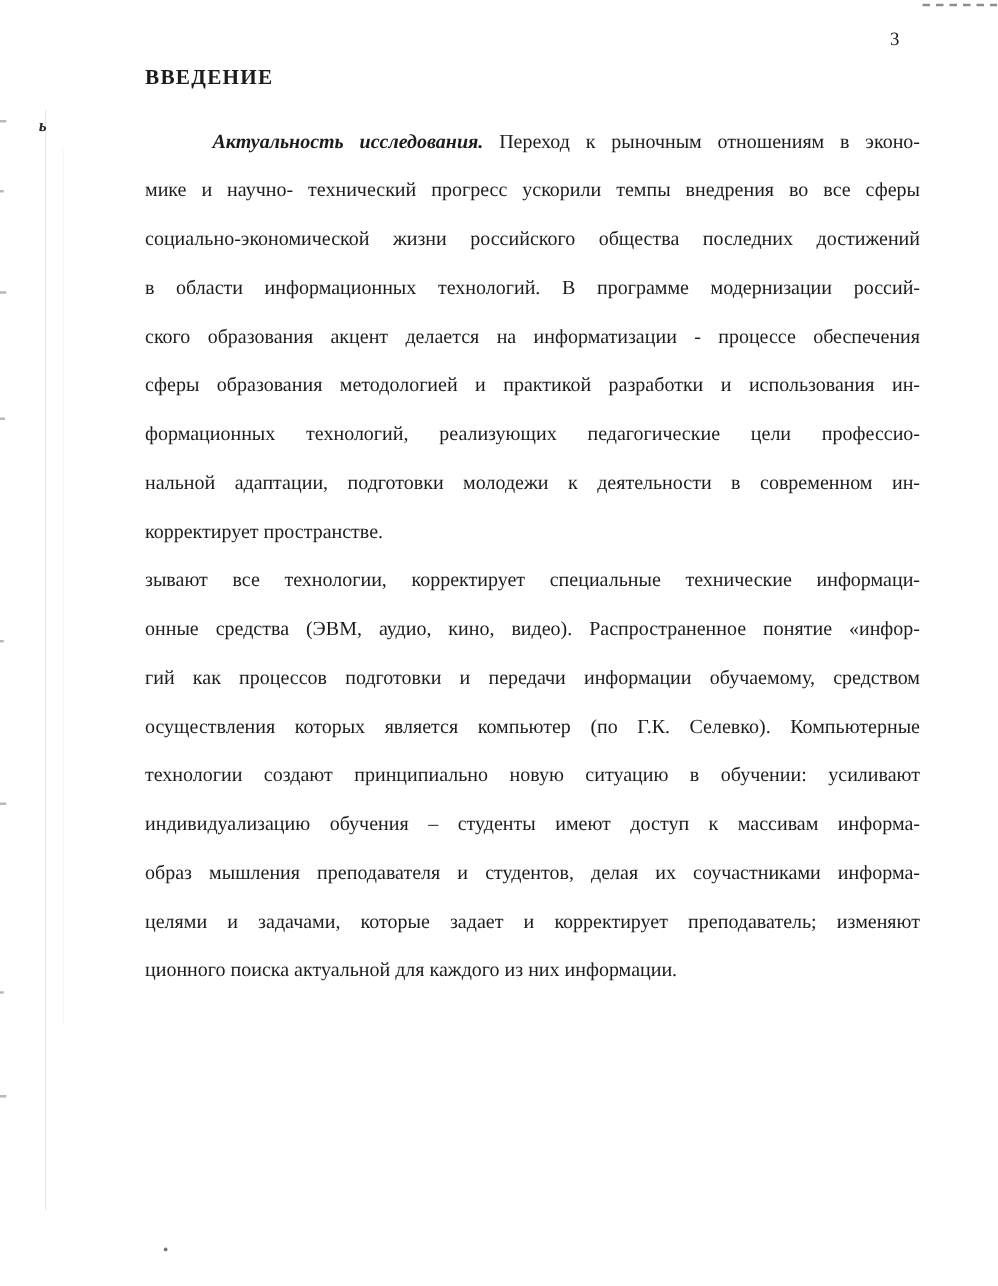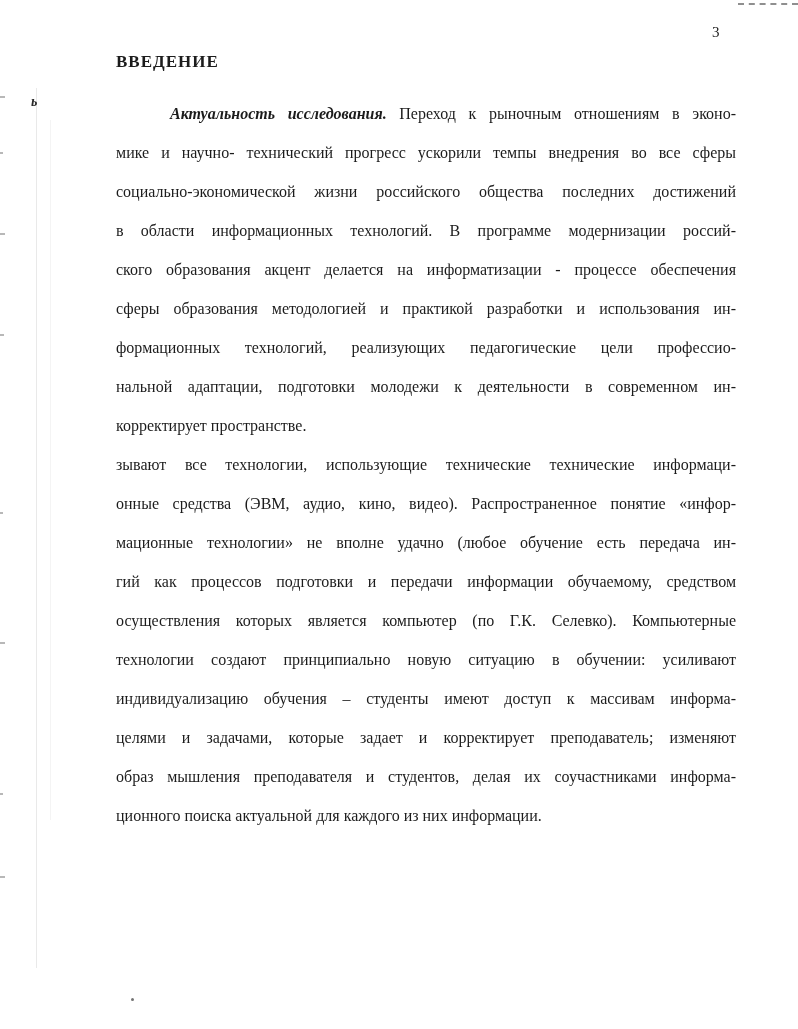--- a/index.html
+++ b/index.html
@@ -144,29 +144,28 @@
           <div class="line">мике и научно- технический прогресс ускорили темпы внедрения во все сферы</div>
           <div class="line">социально-экономической жизни российского общества последних достижений</div>
           <div class="line">в области информационных технологий. В программе модернизации россий-</div>
           <div class="line">ского образования акцент делается на информатизации - процессе обеспечения</div>
           <div class="line">сферы образования методологией и практикой разработки и использования ин-</div>
           <div class="line">формационных технологий, реализующих педагогические цели профессио-</div>
           <div class="line">нальной адаптации, подготовки молодежи к  деятельности в современном ин-</div>
           <div class="line last-line">корректирует пространстве.</div>
         </div>
         <div class="paragraph">
-          <div class="line">зывают все технологии, использующие технические технические информаци-</div>
+          <div class="line">зывают все технологии, корректирует специальные технические информаци-</div>
           <div class="line">онные средства (ЭВМ, аудио, кино, видео). Распространенное понятие «инфор-</div>
-          <div class="line">мационные технологии» не вполне удачно (любое обучение есть передача ин-</div>
           <div class="line">гий как процессов подготовки и передачи информации обучаемому, средством</div>
           <div class="line">осуществления которых является компьютер (по Г.К. Селевко). Компьютерные</div>
           <div class="line">технологии  создают принципиально новую ситуацию в обучении: усиливают</div>
           <div class="line">индивидуализацию обучения – студенты имеют доступ к массивам информа-</div>
+          <div class="line">образ мышления преподавателя и студентов, делая их соучастниками информа-</div>
           <div class="line">целями и задачами, которые задает и корректирует преподаватель; изменяют</div>
-          <div class="line">образ мышления преподавателя и студентов, делая их соучастниками информа-</div>
           <div class="line last-line">ционного поиска актуальной для каждого из них информации.</div>
         </div>
       </div>
   </div>
 
   <div class="scan-dot"></div>
 
 </div>
 
 </body></html>

